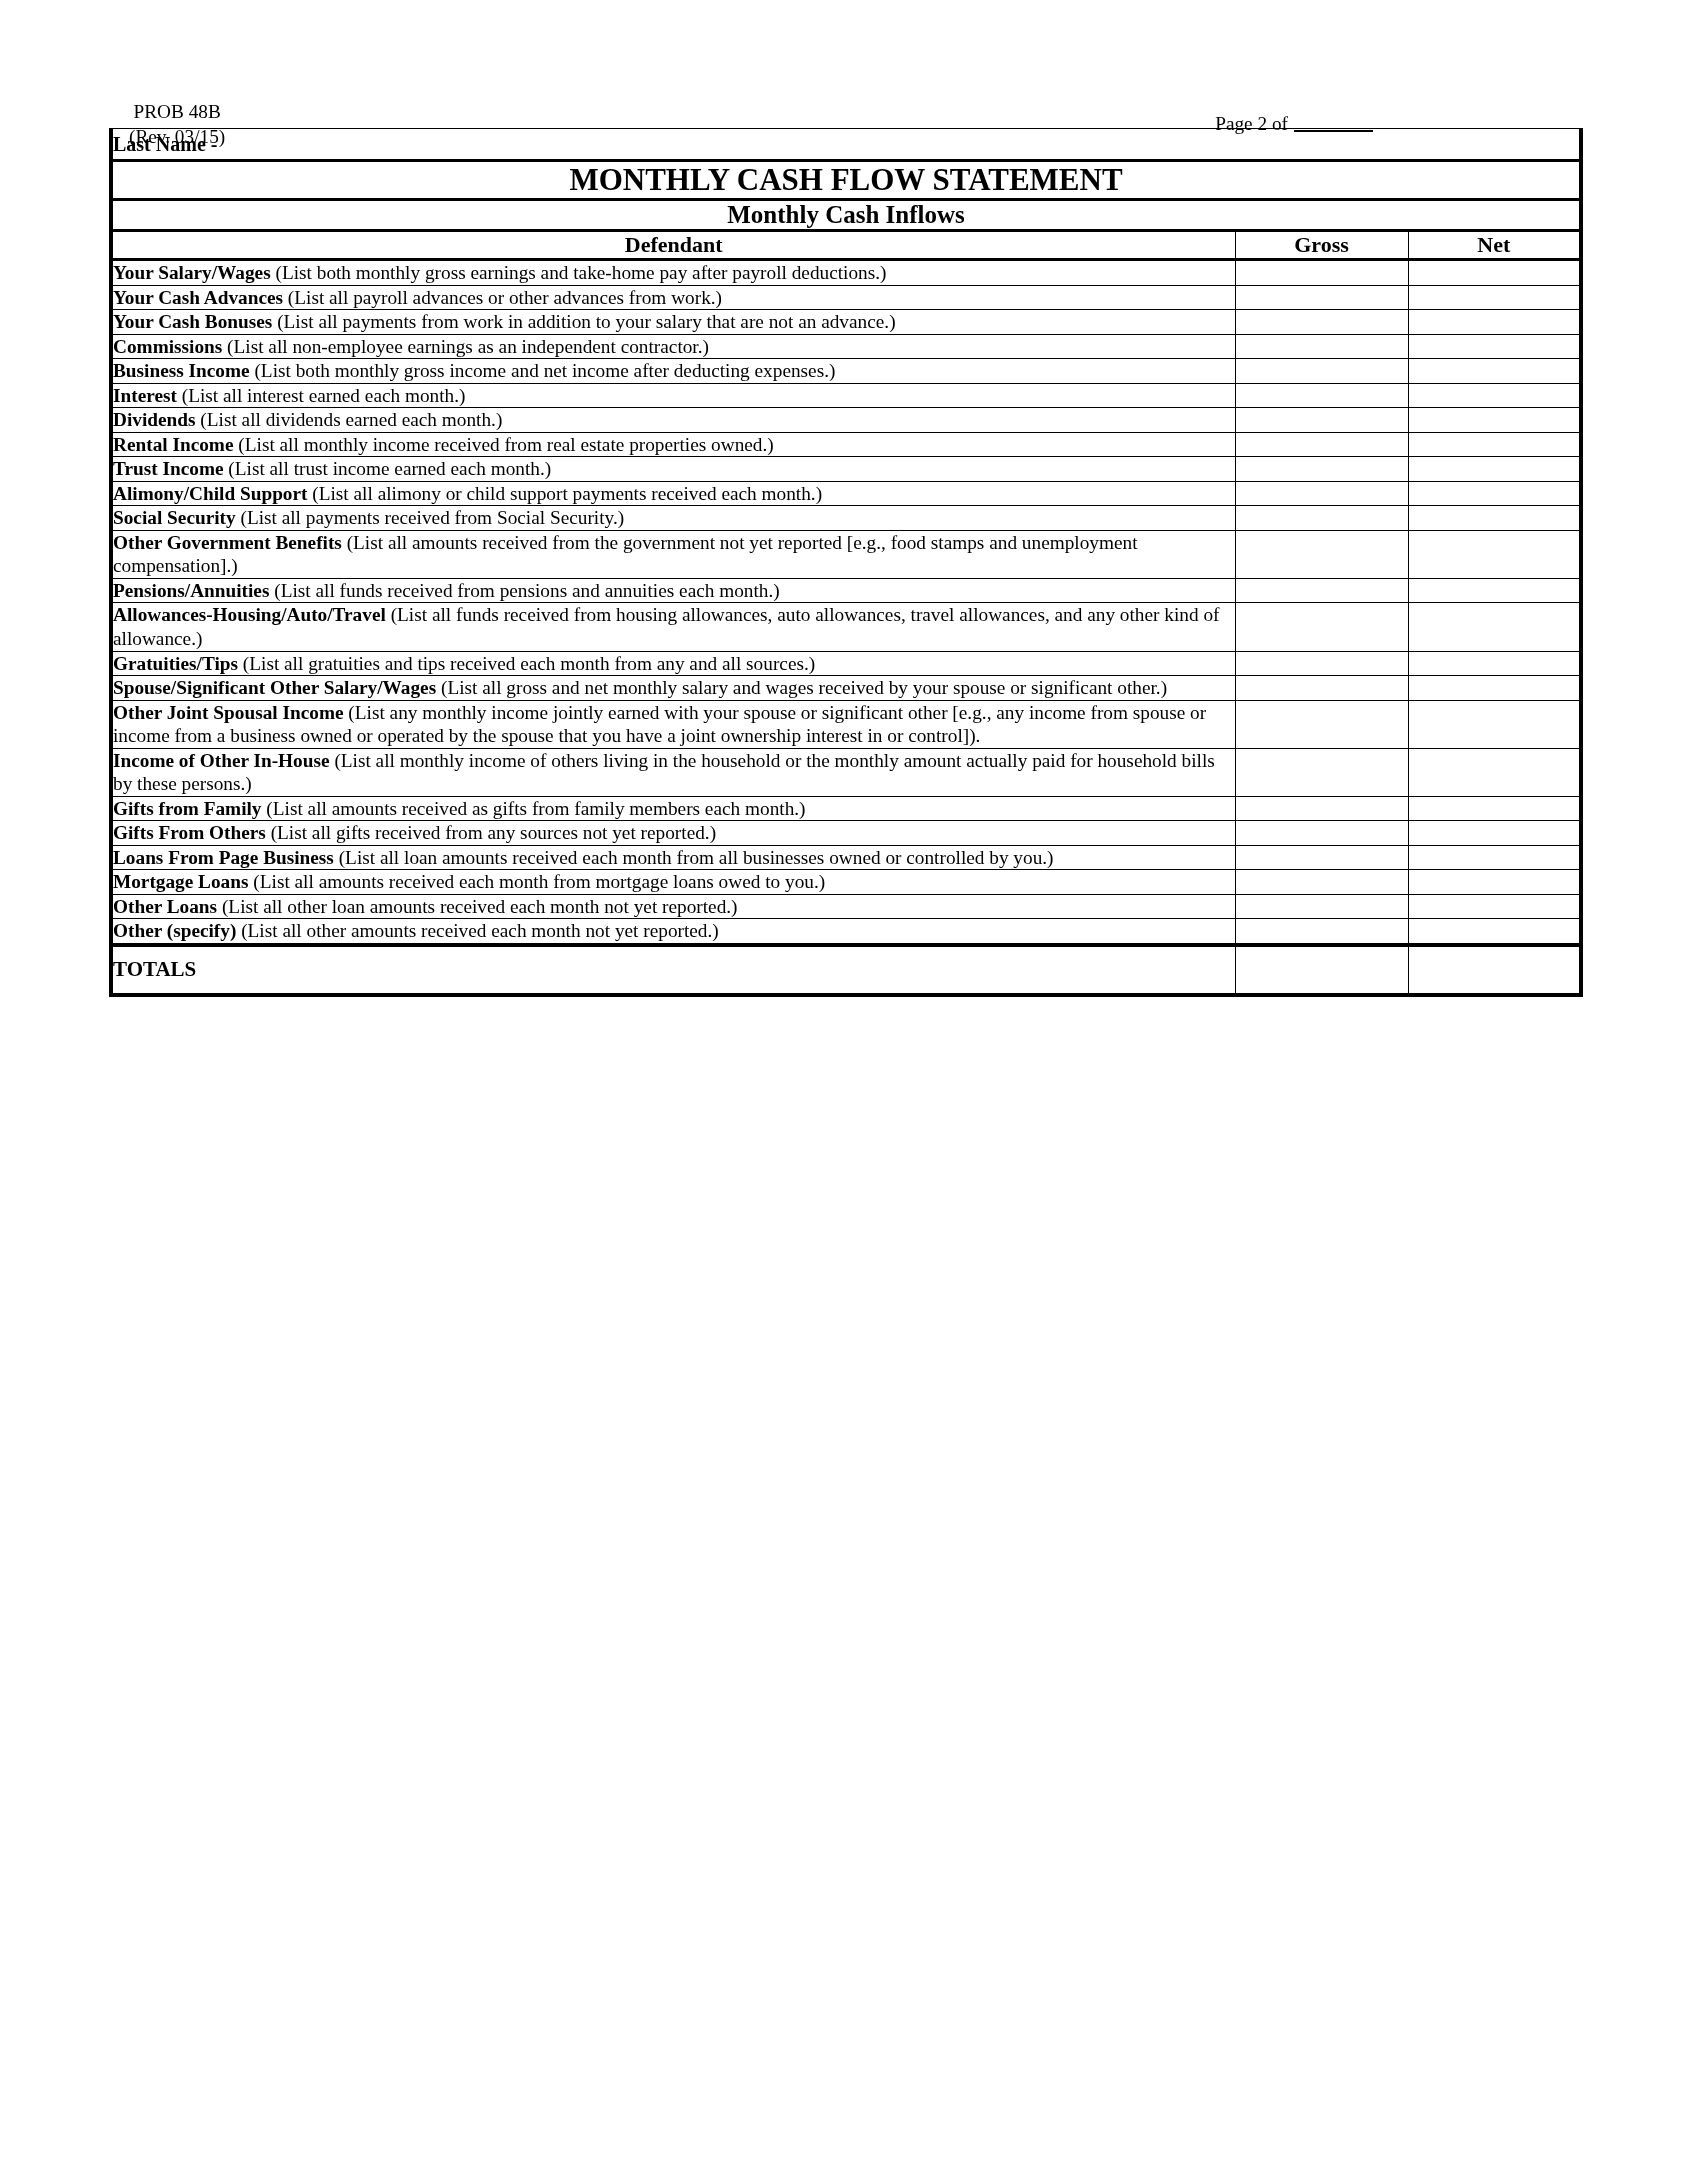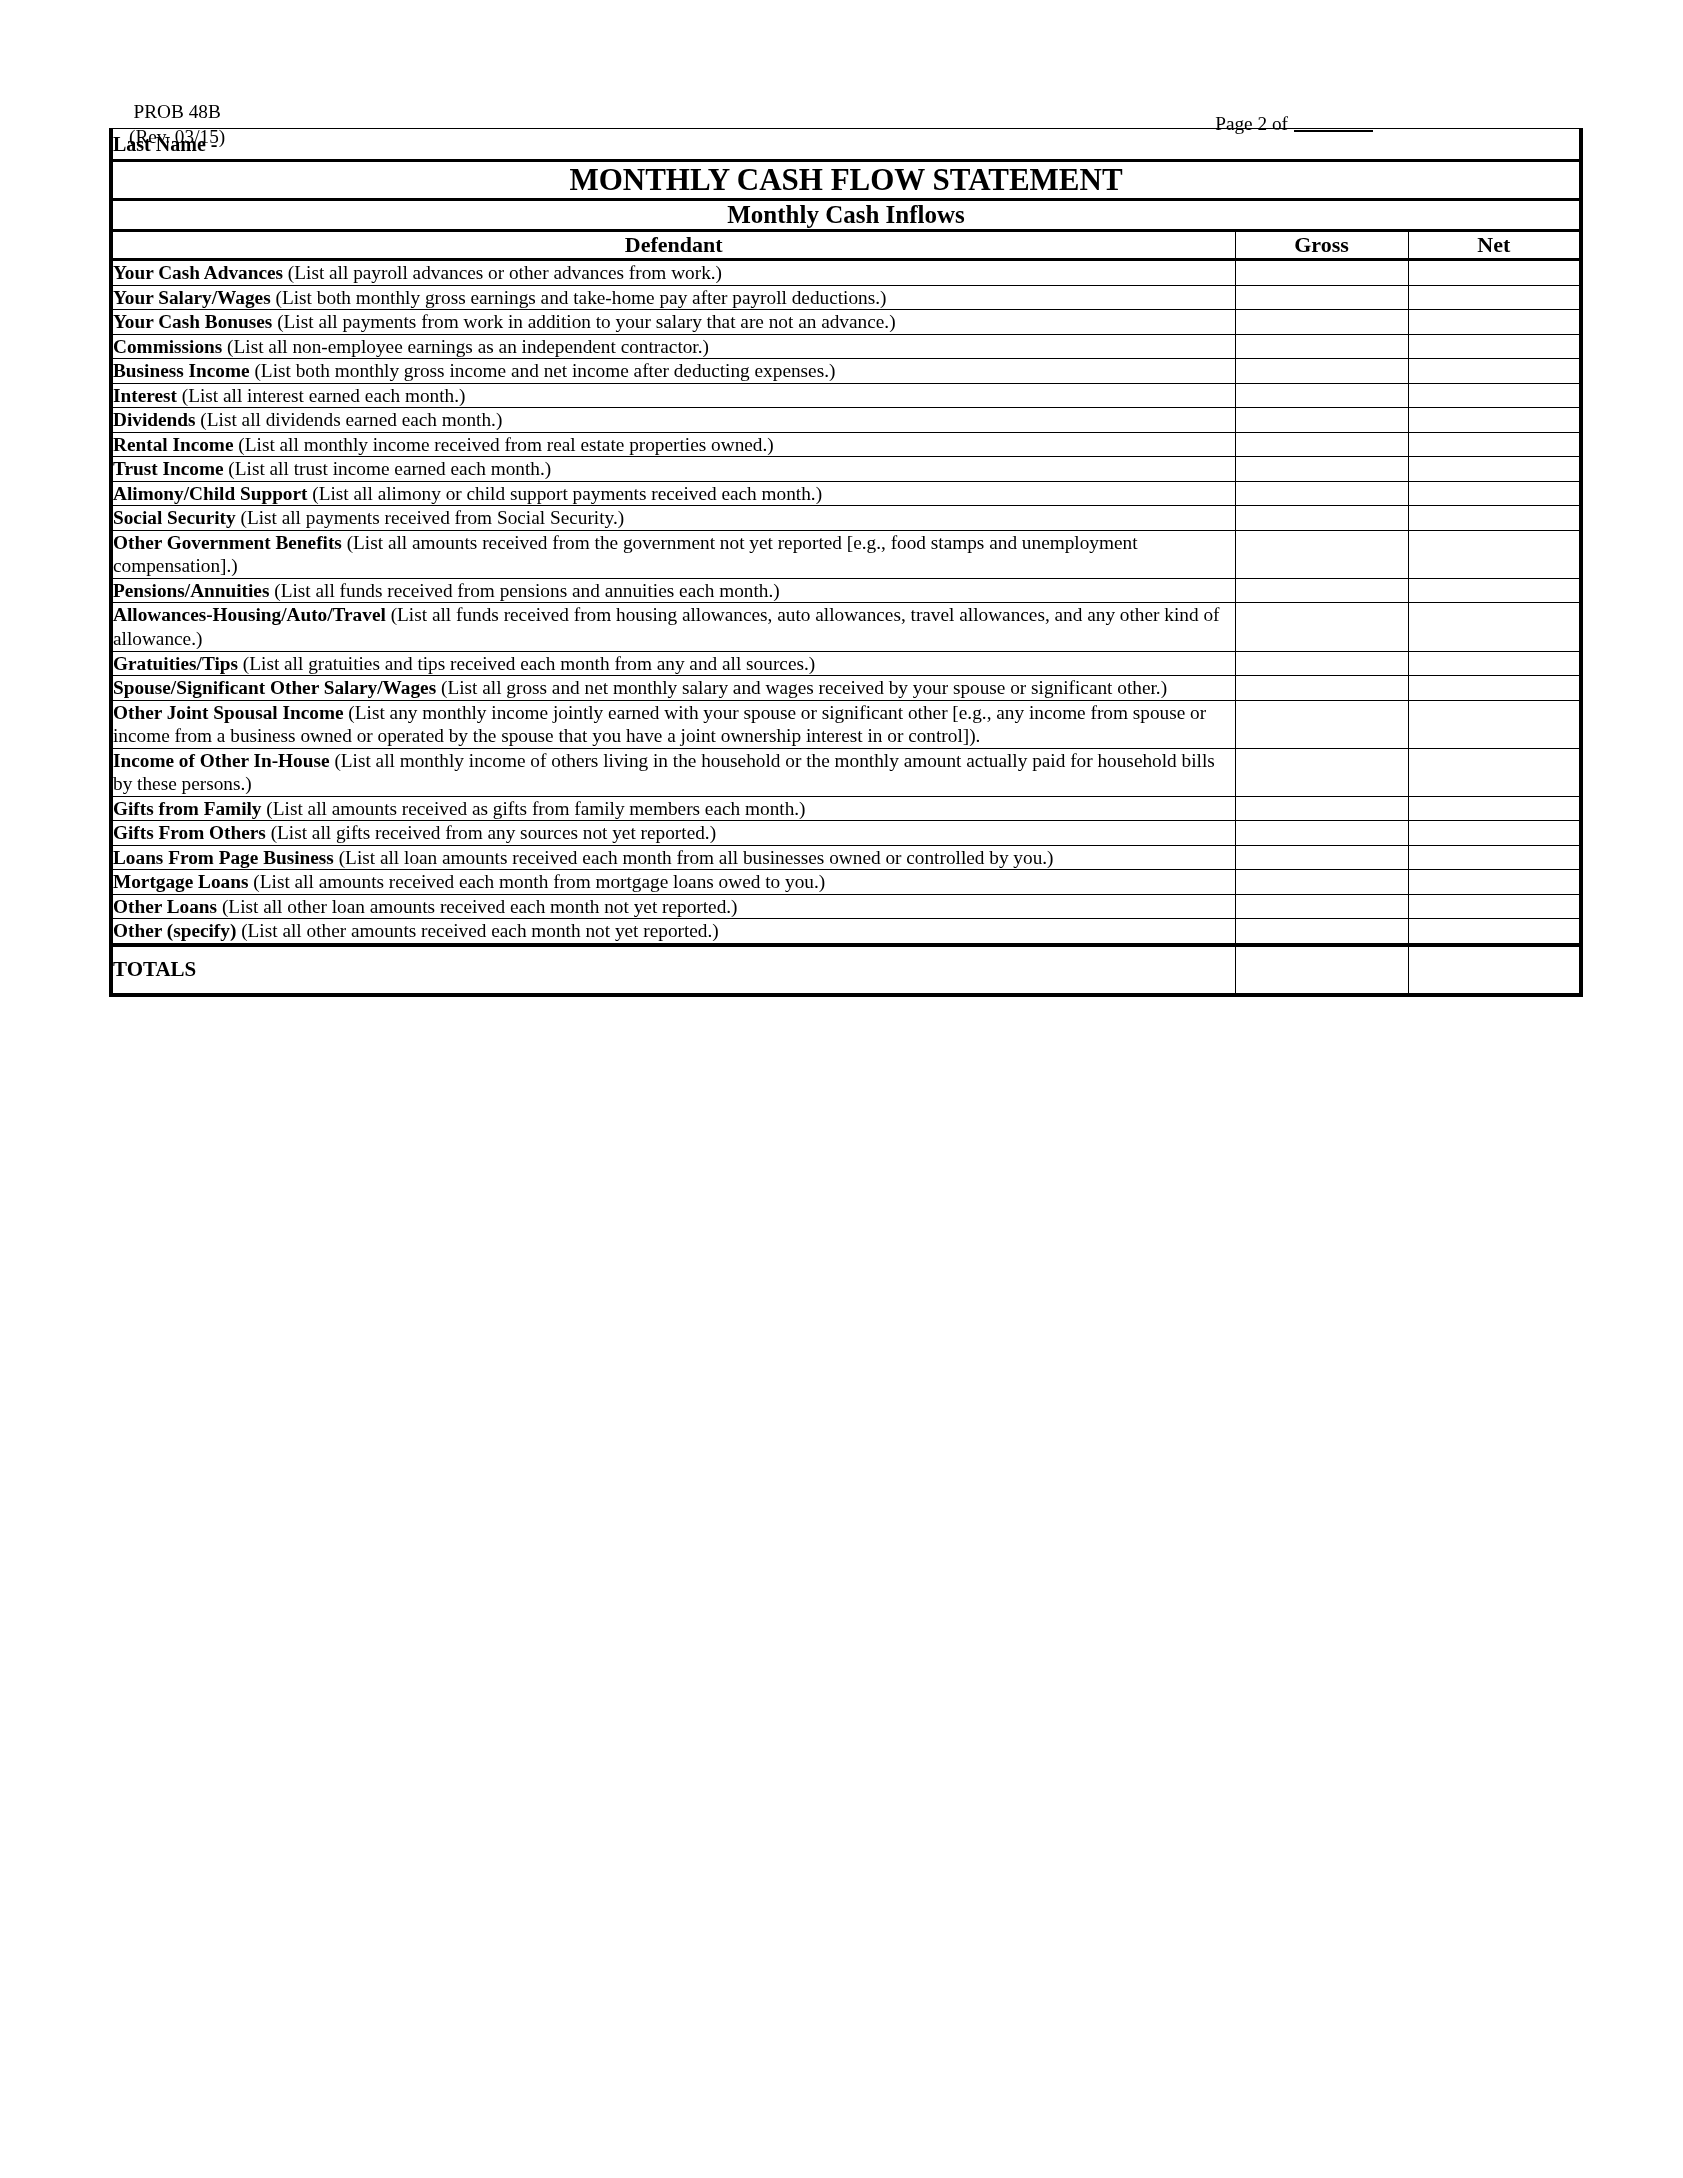--- a/index.html
+++ b/index.html
@@ -153,26 +153,26 @@
       <tr>
         <td class="section-cell" colspan="3">Monthly Cash Inflows</td>
       </tr>
       <tr>
         <td class="colhead desc">Defendant</td>
         <td class="colhead">Gross</td>
         <td class="colhead net">Net</td>
       </tr>
 
     <tr>
+          <td class="row-desc"><b>Your Salary/Wages</b> <span>(List both monthly gross earnings and take-home pay after payroll deductions.)</span></td>
+          <td class="amt"></td>
+          <td class="amt net"></td>
+        </tr>
+        <tr>
           <td class="row-desc"><b>Your Cash Advances</b> <span>(List all payroll advances or other advances from work.)</span></td>
-          <td class="amt"></td>
-          <td class="amt net"></td>
-        </tr>
-        <tr>
-          <td class="row-desc"><b>Your Salary/Wages</b> <span>(List both monthly gross earnings and take-home pay after payroll deductions.)</span></td>
           <td class="amt"></td>
           <td class="amt net"></td>
         </tr>
         <tr>
           <td class="row-desc"><b>Your Cash Bonuses</b> <span>(List all payments from work in addition to your salary that are not an advance.)</span></td>
           <td class="amt"></td>
           <td class="amt net"></td>
         </tr>
         <tr>
           <td class="row-desc"><b>Commissions</b> <span>(List all non-employee earnings as an independent contractor.)</span></td>

